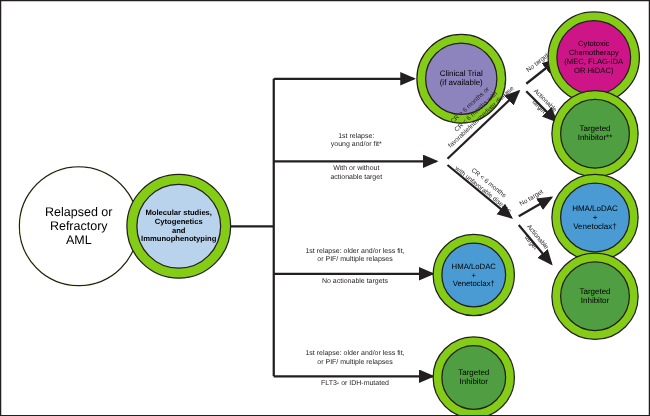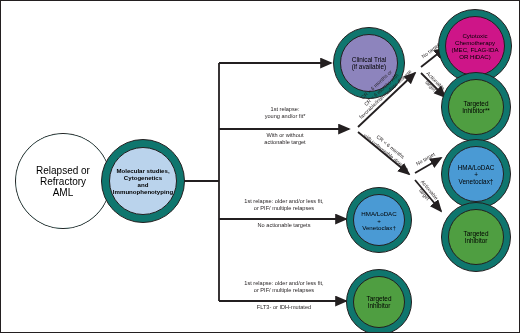--- a/index.html
+++ b/index.html
@@ -11,21 +11,21 @@
     border:1px solid #231f20;
     box-sizing:border-box;
     overflow:hidden;
   }
   svg#wires{position:absolute;left:0;top:0;width:520px;height:333px;}
   
   .ring{
     position:absolute;
     border-radius:50%;
     border:1.4px solid #231f20;
-    background:#0f766e;
+    background:#84cc16;
     box-sizing:border-box;
   }
   .inner{
     position:absolute;
     border-radius:50%;
     border:1.4px solid #231f20;
     box-sizing:border-box;
     display:flex;align-items:center;justify-content:center;
     text-align:center;
     padding:2px;

